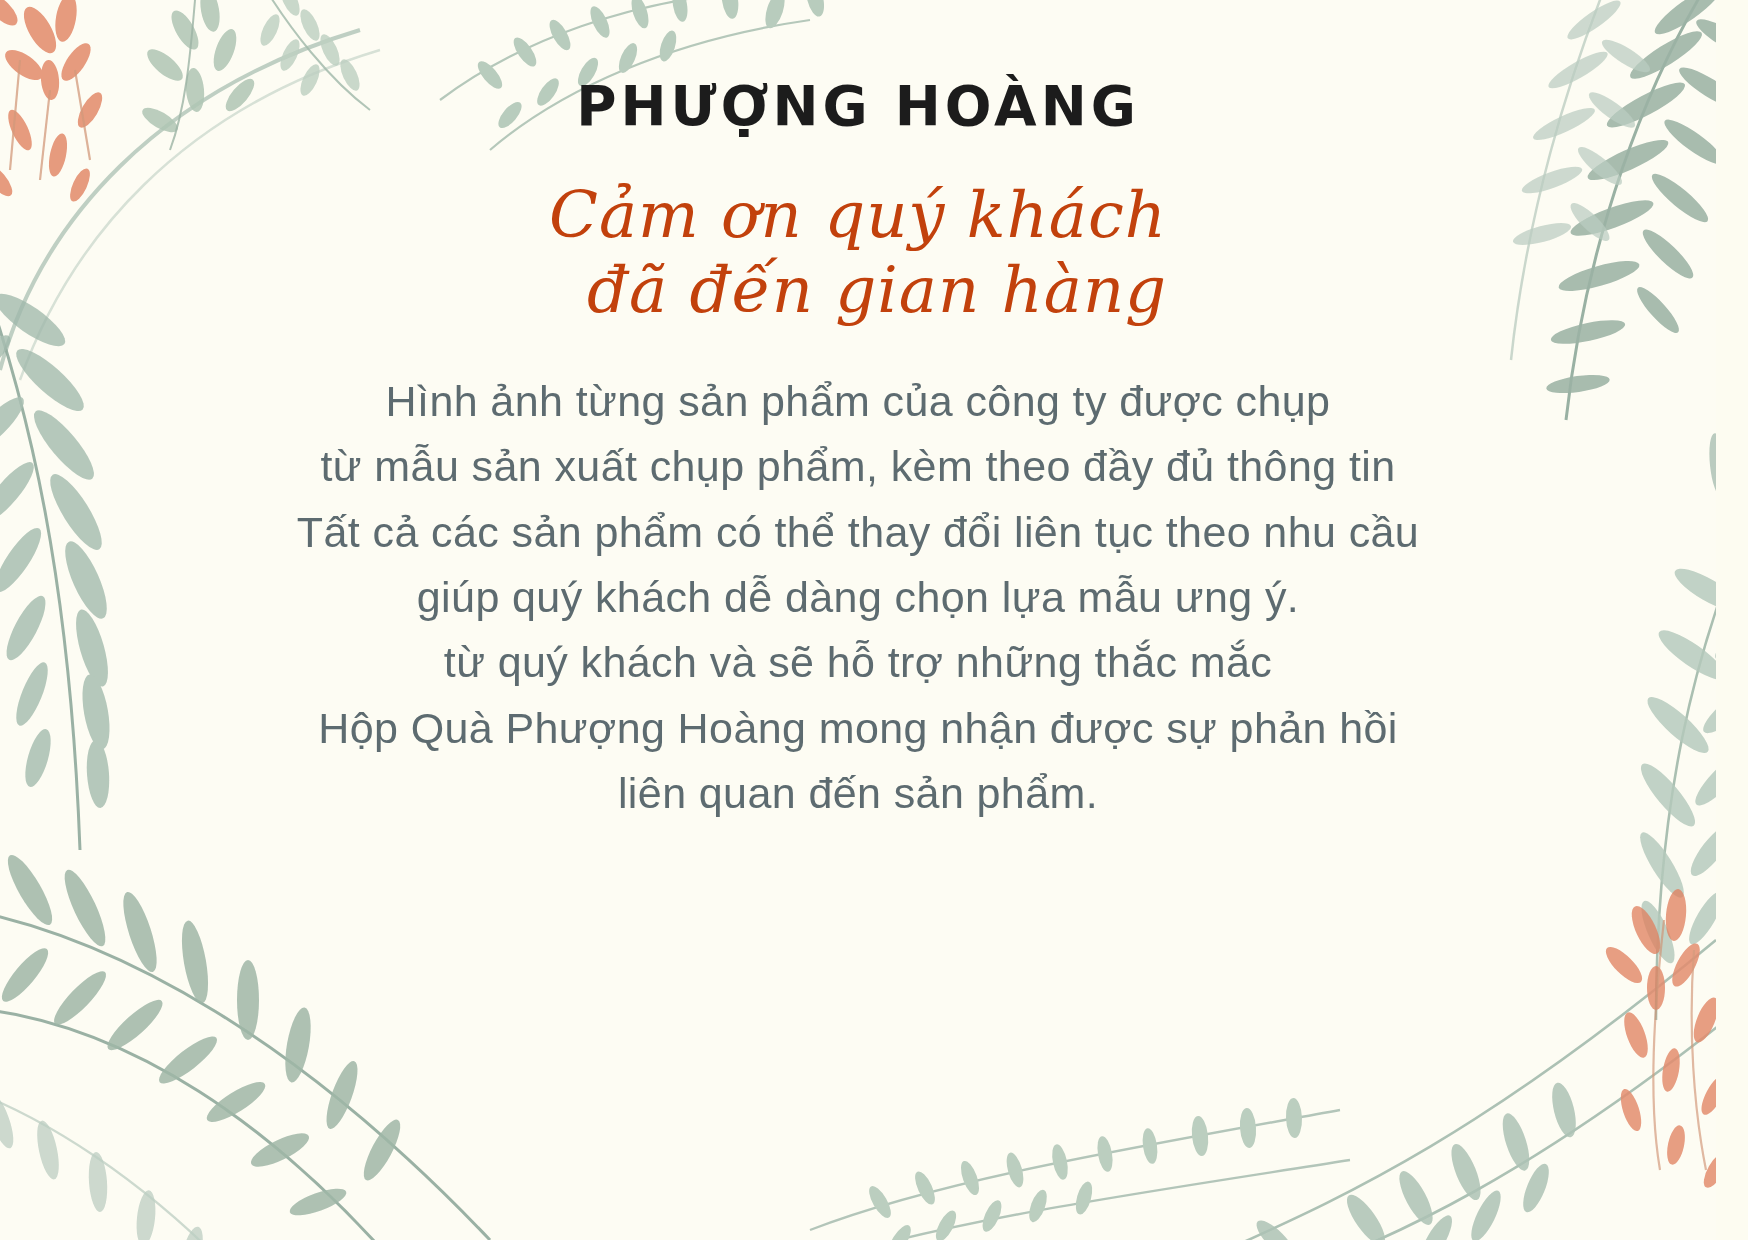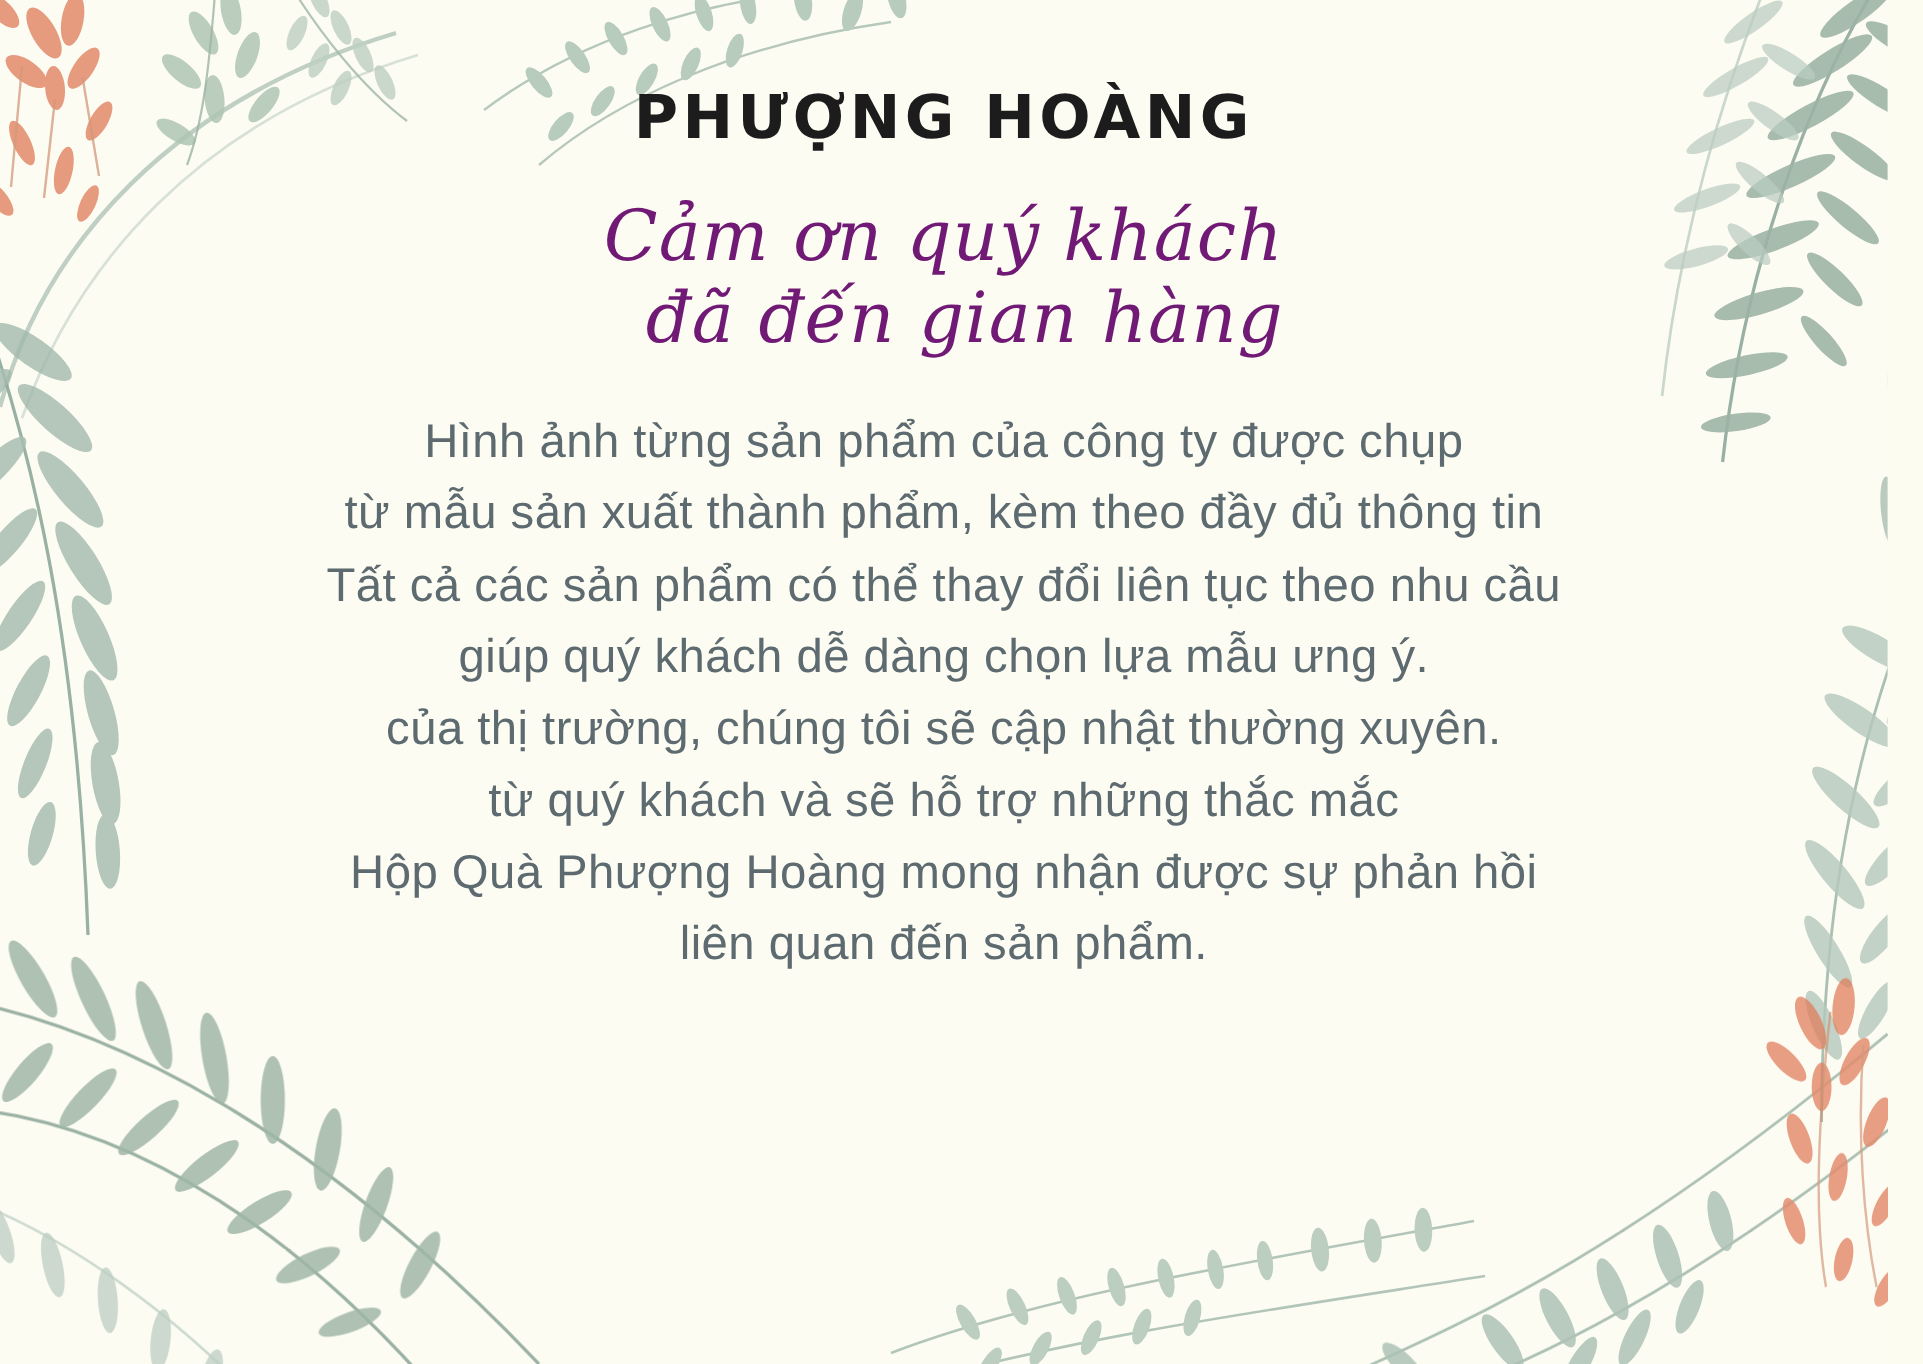--- a/index.html
+++ b/index.html
@@ -56,21 +56,21 @@
     font-size: 55px;
     letter-spacing: 4px;
     color: #1c1c1c;
     text-align: center;
     line-height: 1.05;
   }
 
   #thanks-block {
     margin-top: 42px;
     text-align: center;
-    color: #701a75;
+    color: #c2410c;
     font-family: "DejaVu Serif", serif;
     font-style: italic;
     font-size: 64px;
     line-height: 1.18;
     letter-spacing: 1px;
   }
   #thanks-block .l2 { display: block; text-align: right; }
 
   #body-block {
     margin-top: 40px;
@@ -391,23 +391,22 @@
 
     <div id="brand-title">PHƯỢNG HOÀNG</div>
 
     <div id="thanks-block">
       <span class="l1">Cảm ơn quý khách</span>
       <span class="l2">đã đến gian hàng</span>
     </div>
 
     <div id="body-block">
       <span class="bl">Hình ảnh từng sản phẩm của công ty được chụp</span>
-      <span class="bl">từ mẫu sản xuất thành phẩm, kèm theo đầy đủ thông tin</span>
+      <span class="bl">từ mẫu sản xuất chụp phẩm, kèm theo đầy đủ thông tin</span>
       <span class="bl">Tất cả các sản phẩm có thể thay đổi liên tục theo nhu cầu</span>
       <span class="bl">giúp quý khách dễ dàng chọn lựa mẫu ưng ý.</span>
-      <span class="bl">của thị trường, chúng tôi sẽ cập nhật thường xuyên.</span>
       <span class="bl">từ quý khách và sẽ hỗ trợ những thắc mắc</span>
       <span class="bl">Hộp Quà Phượng Hoàng mong nhận được sự phản hồi</span>
       <span class="bl">liên quan đến sản phẩm.</span>
     </div>
 
   </div>
 </div>
 
 </body></html>

